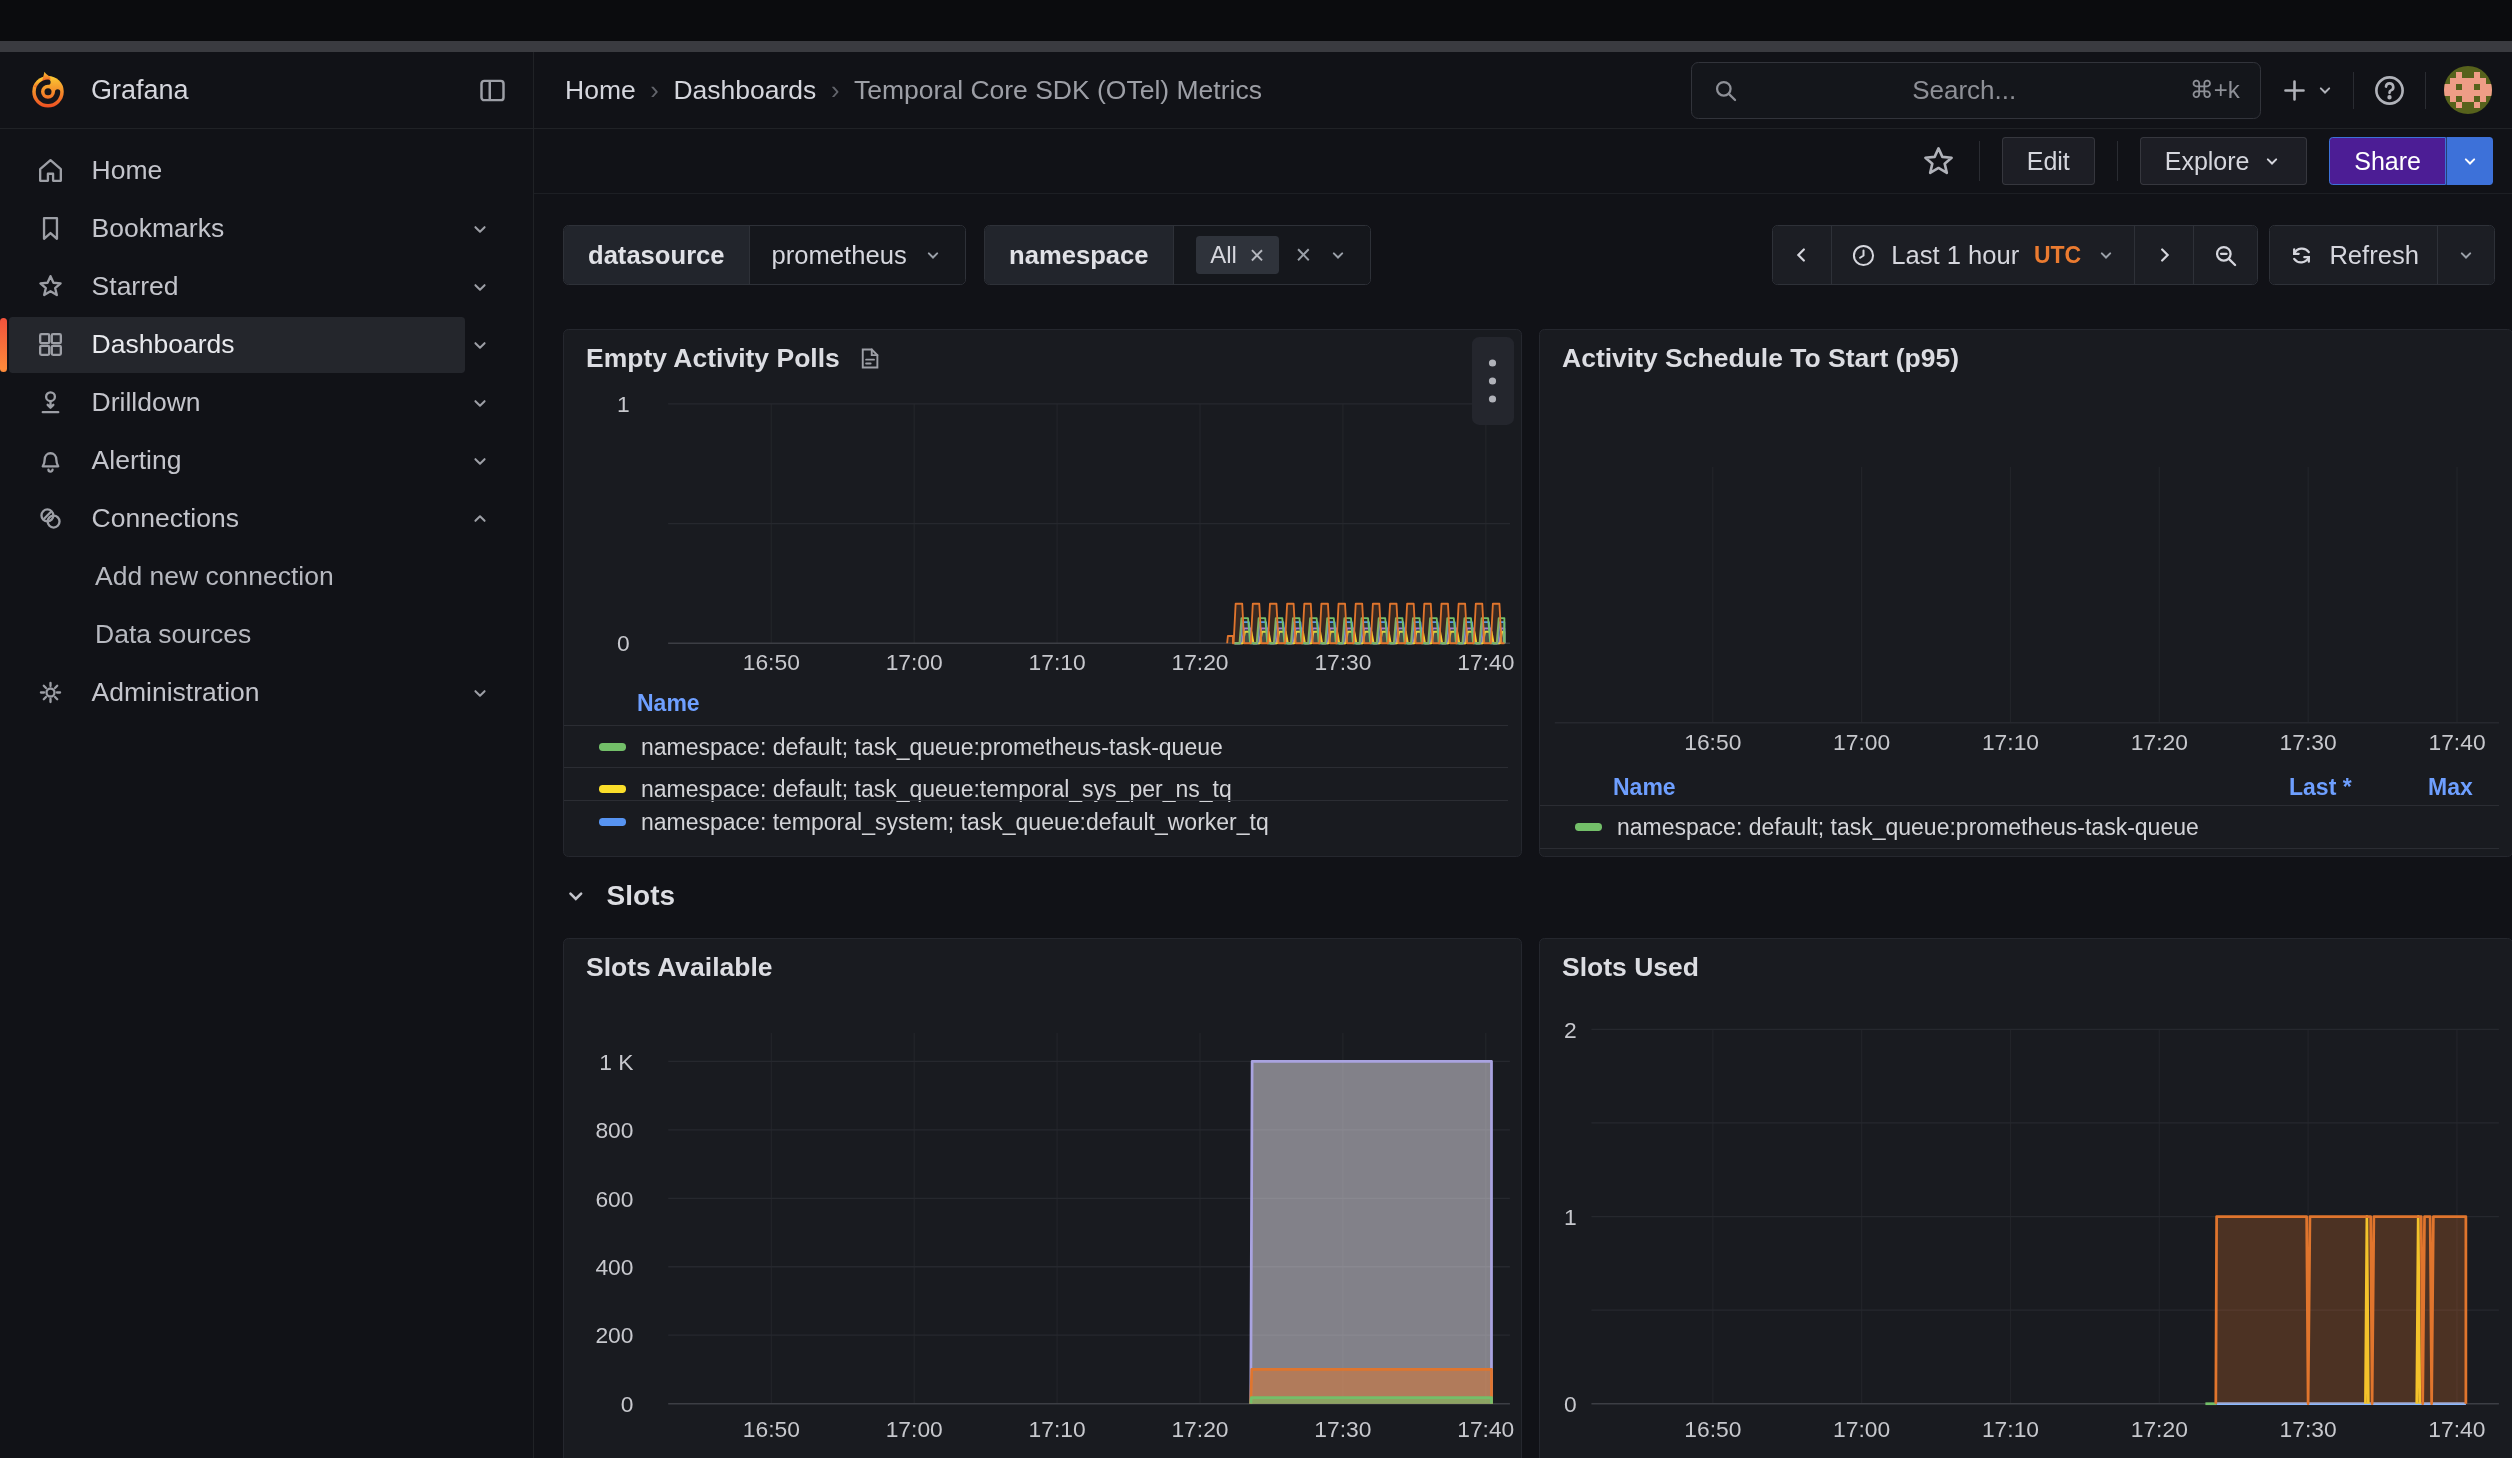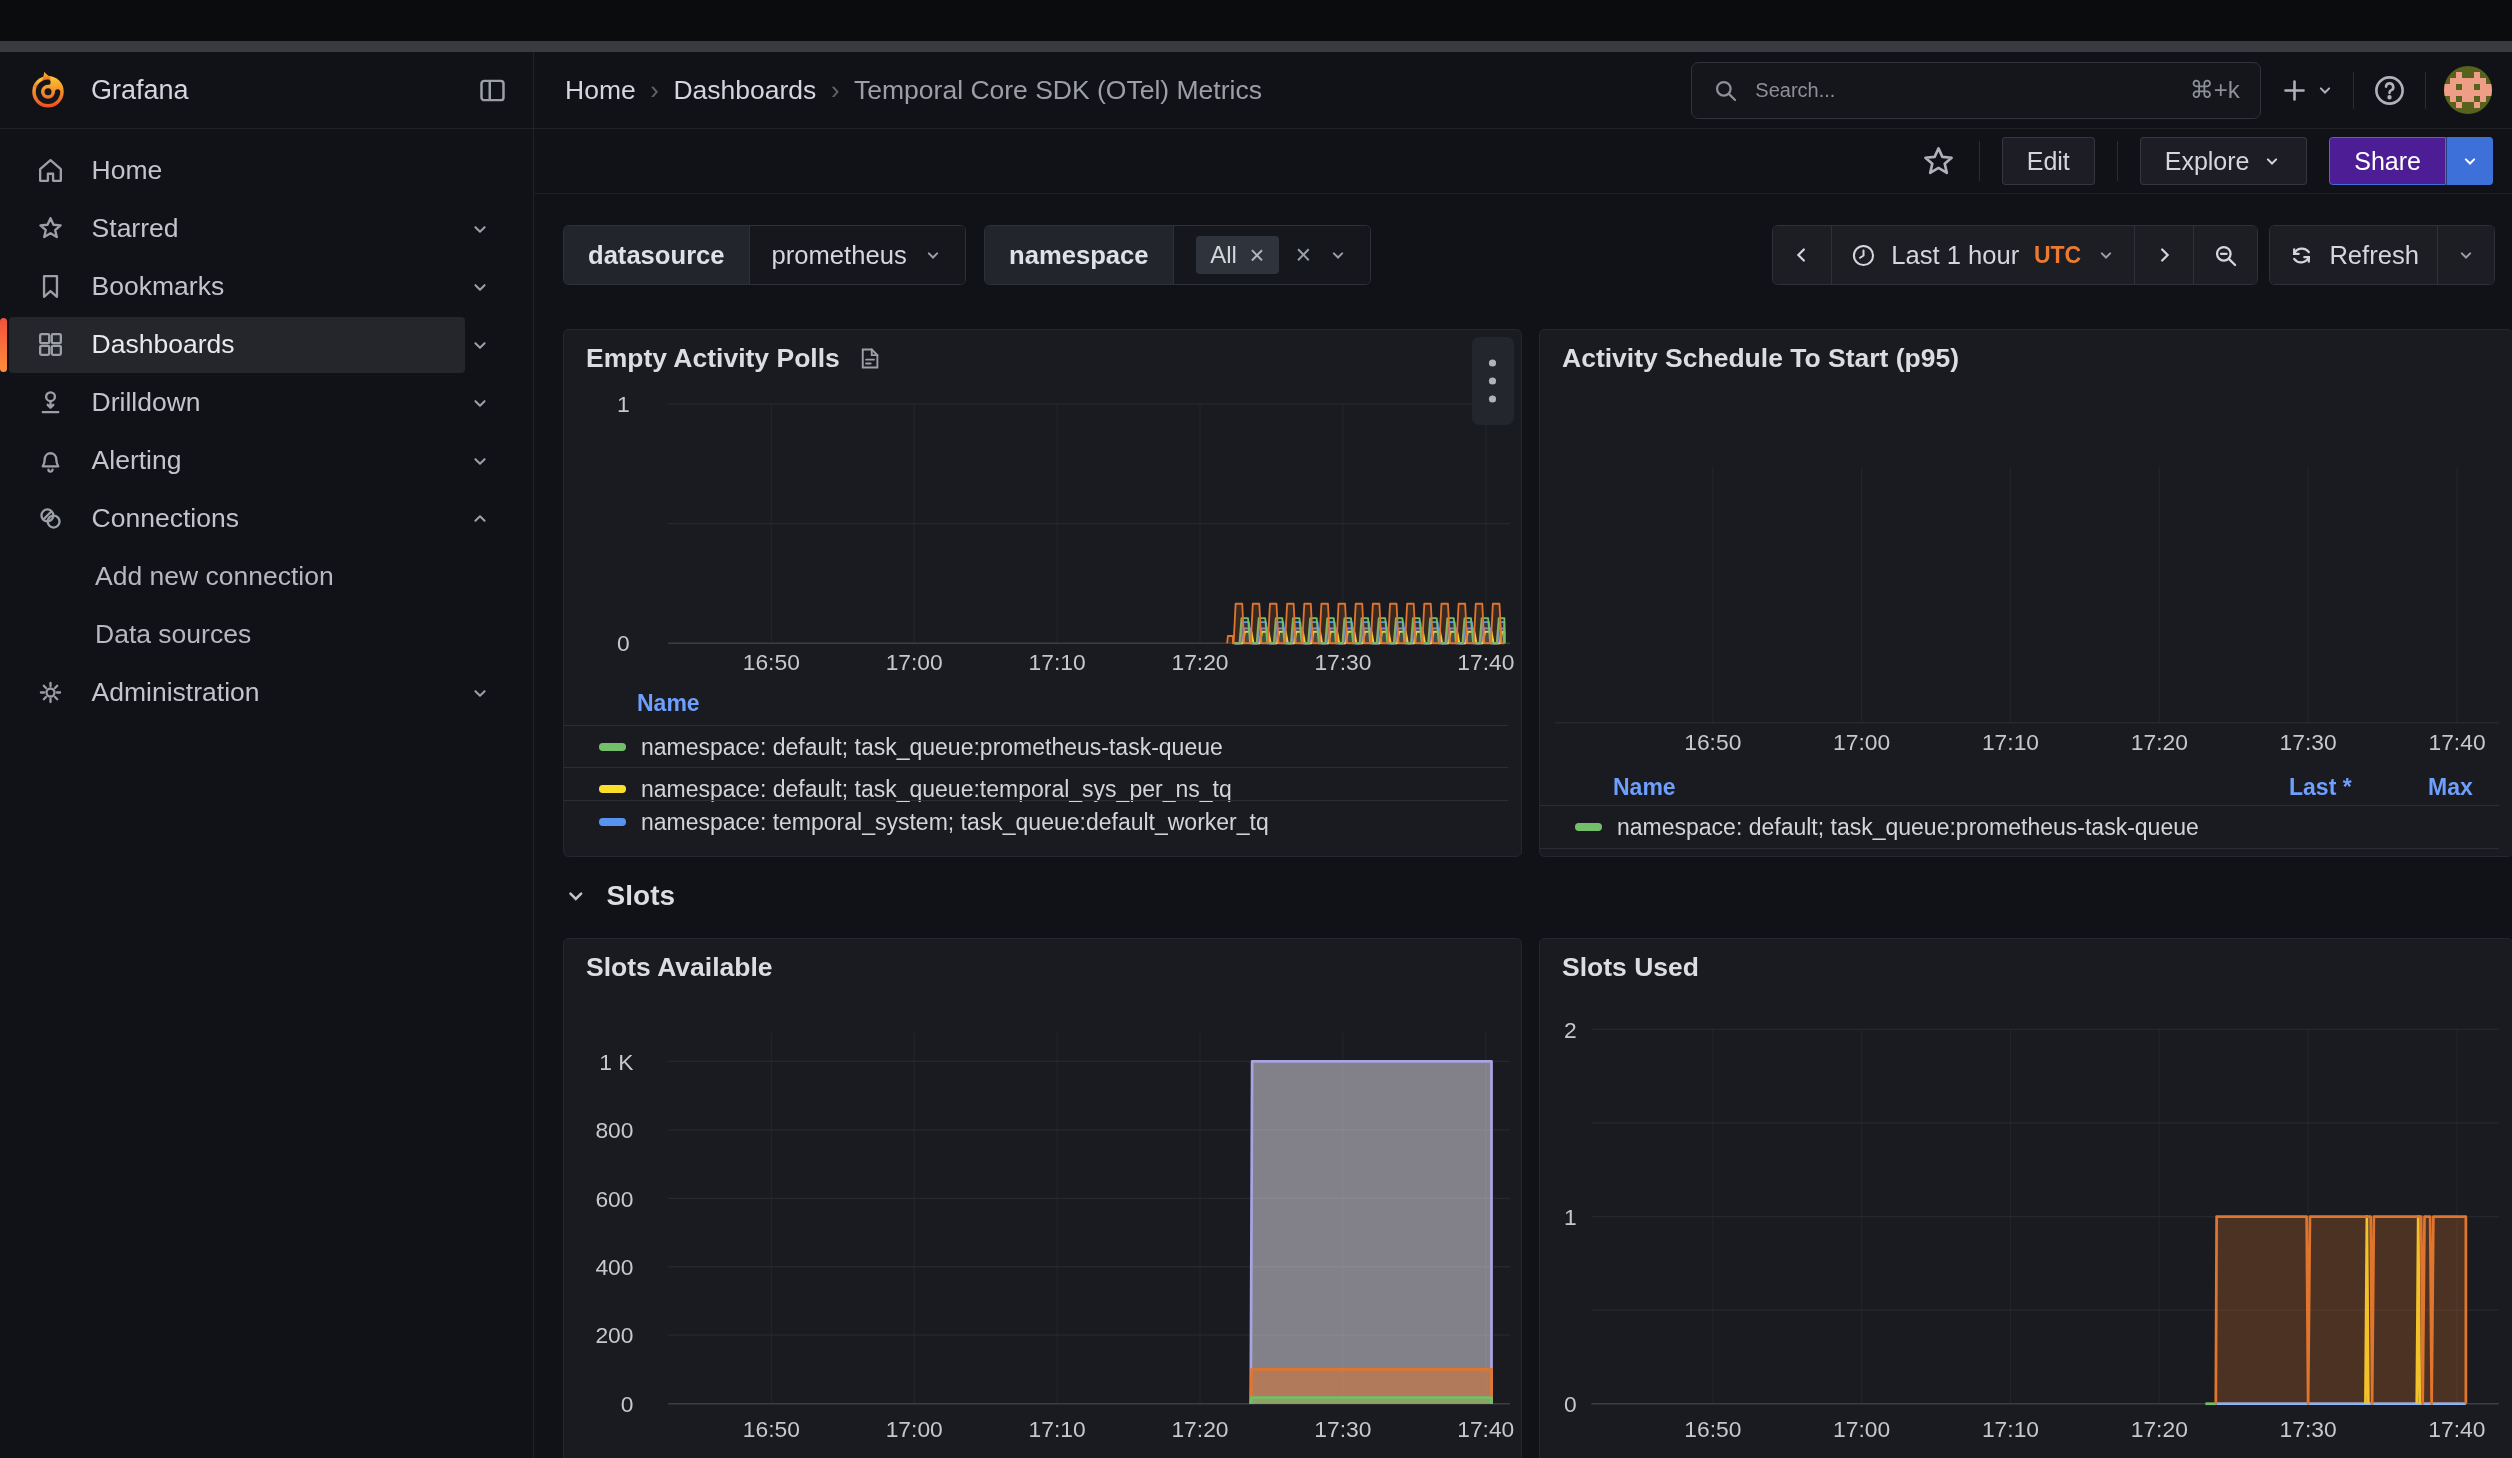--- a/index.html
+++ b/index.html
@@ -15,21 +15,21 @@
   .brand-name{font-size:27px;color:#d5d6dd;}
   .toggle-wrap{margin-left:auto;margin-right:24px;color:#9d9fa6;}
   .breadcrumb{display:flex;align-items:center;gap:14.6px;padding-left:31px;font-size:26.5px;}
   .crumb{color:#d5d6dd;cursor:pointer;}
   .crumb.dim{color:#9d9fa6;}
   .crumb-sep{color:#62646b;font-size:25.6px;}
   .header-right{margin-left:auto;display:flex;align-items:center;gap:18px;padding-right:20px;}
   .search-box{width:570px;height:57px;border:0.9px solid #32343b;background:#14161b;border-radius:7.3px;
               display:flex;align-items:center;gap:14.6px;padding:0 20px;box-sizing:border-box;}
   .search-box input{flex:1;background:transparent;border:none;outline:none;color:#a16207;
-              font-size:20px;font-family:"Liberation Sans",sans-serif;}
+              font-size:26px;font-family:"Liberation Sans",sans-serif;text-align:center;}
   .search-box input::placeholder{color:#8e9097;}
   .search-shortcut{color:#8e9097;font-size:24px;}
   .icon-btn{display:flex;align-items:center;gap:5.5px;color:#b0b2b9;cursor:pointer;}
   .v-div{width:0.9px;height:37px;background:#2a2c32;}
   .avatar{width:48px;height:48px;border-radius:50%;overflow:hidden;cursor:pointer;}
   
   .sidebar{position:absolute;left:0;top:88px;width:534px;height:1370px;border-right:0.9px solid #202226;
            padding-top:12.8px;box-sizing:border-box;background:#111217;}
   .side-item{position:relative;height:58px;display:flex;align-items:center;gap:25.6px;
              padding-left:35px;font-size:26.5px;color:#c3c4cb;cursor:pointer;}
@@ -195,37 +195,37 @@
           <span class="s-icon">
             <svg width="31" height="31" viewBox="0 0 24 24" fill="none" stroke="currentColor" stroke-width="1.8" stroke-linecap="round" stroke-linejoin="round">
               <path d="M4 11 L12 4 L20 11 V20 H14 V14.5 H10 V20 H4 Z"></path>
             </svg>
           </span>
           <span class="s-label">Home</span>
         </div>
         <div class="side-item">
           <span class="s-icon">
             <svg width="31" height="31" viewBox="0 0 24 24" fill="none" stroke="currentColor" stroke-width="1.8" stroke-linecap="round" stroke-linejoin="round">
-              <path d="M12 4 L14.3 9.1 L19.8 9.6 L15.6 13.2 L16.9 18.6 L12 15.7 L7.1 18.6 L8.4 13.2 L4.2 9.6 L9.7 9.1 Z"></path>
-            </svg>
-          </span>
-          <span class="s-label">Starred</span>
+              <path d="M7 4 H17 V20 L12 15.5 L7 20 Z"></path>
+            </svg>
+          </span>
+          <span class="s-label">Bookmarks</span>
           <span class="s-chev down">
             <svg width="22" height="22" viewBox="0 0 24 24" fill="none" stroke="currentColor" stroke-width="2.2" stroke-linecap="round" stroke-linejoin="round">
               <path d="M7 10 L12 15 L17 10"></path>
             </svg>
           </span>
         </div>
         <div class="side-item">
           <span class="s-icon">
             <svg width="31" height="31" viewBox="0 0 24 24" fill="none" stroke="currentColor" stroke-width="1.8" stroke-linecap="round" stroke-linejoin="round">
-              <path d="M7 4 H17 V20 L12 15.5 L7 20 Z"></path>
-            </svg>
-          </span>
-          <span class="s-label">Bookmarks</span>
+              <path d="M12 4 L14.3 9.1 L19.8 9.6 L15.6 13.2 L16.9 18.6 L12 15.7 L7.1 18.6 L8.4 13.2 L4.2 9.6 L9.7 9.1 Z"></path>
+            </svg>
+          </span>
+          <span class="s-label">Starred</span>
           <span class="s-chev down">
             <svg width="22" height="22" viewBox="0 0 24 24" fill="none" stroke="currentColor" stroke-width="2.2" stroke-linecap="round" stroke-linejoin="round">
               <path d="M7 10 L12 15 L17 10"></path>
             </svg>
           </span>
         </div>
         <div class="side-item sel">
           <span class="s-icon">
             <svg width="31" height="31" viewBox="0 0 24 24" fill="none" stroke="currentColor" stroke-width="1.8" stroke-linecap="round" stroke-linejoin="round">
               <rect x="4" y="4" width="7" height="7" rx="1"></rect>

